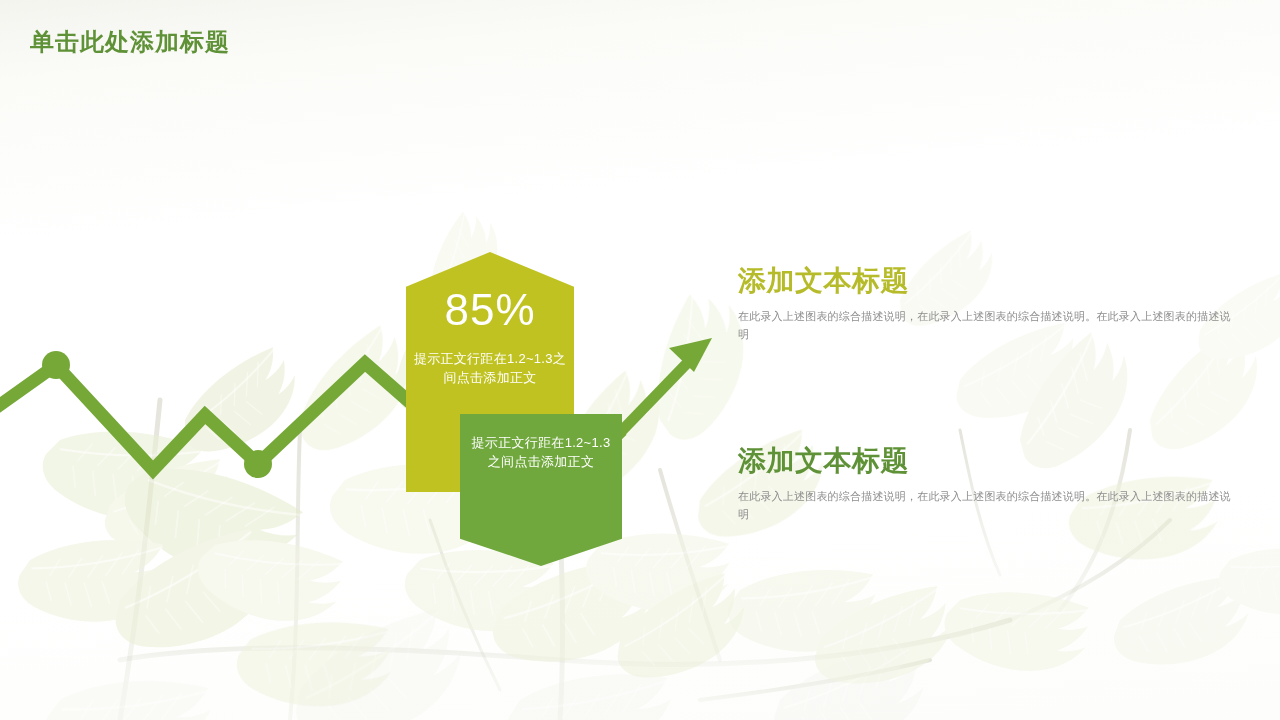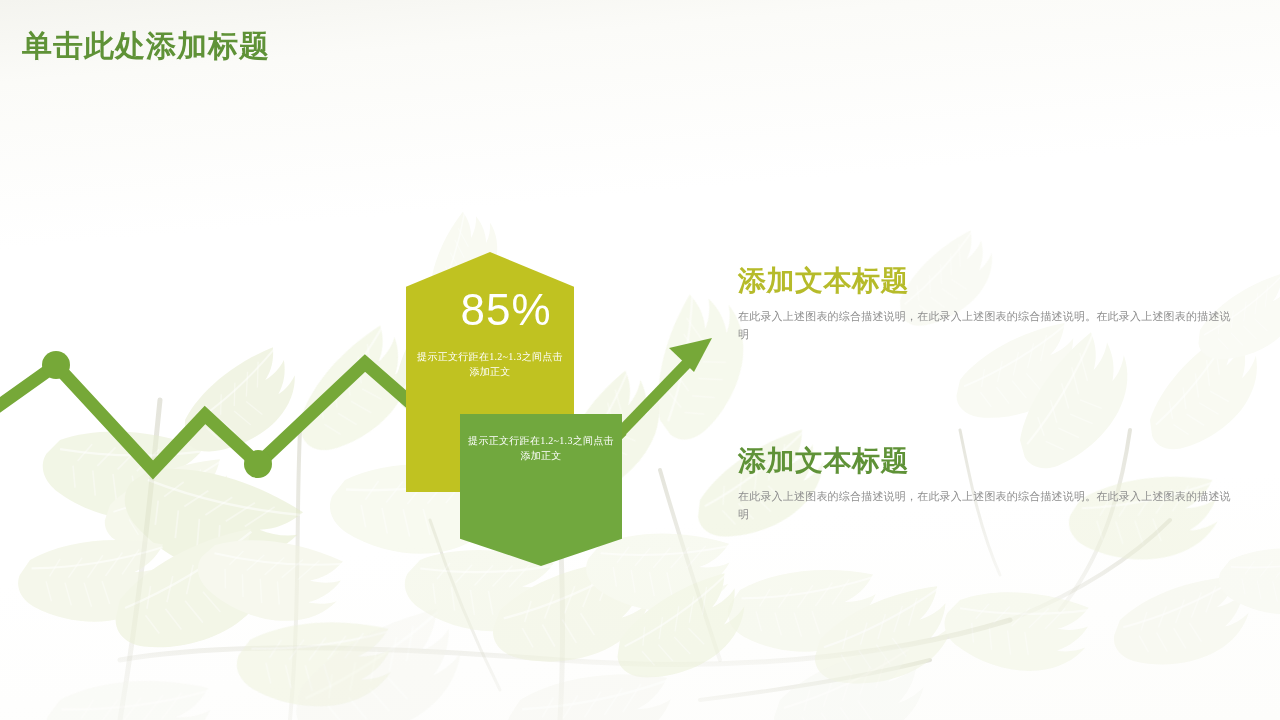--- a/index.html
+++ b/index.html
@@ -11,33 +11,33 @@
   }
   .slide{
     position:absolute;left:0;top:0;width:1280px;height:720px;
     background:linear-gradient(175deg,#f4f4ef 0%,#fbfbf8 10%,#ffffff 30%,#ffffff 70%,#fdfdfb 100%);
     overflow:hidden;
   }
   
   .bg-art{position:absolute;left:0;top:0;width:1280px;height:720px;pointer-events:none;}
   
   .title{
-    position:absolute;left:22px;top:26px;
-    font-size:30px;font-weight:bold;color:#5f9237;
+    position:absolute;left:30px;top:26px;
+    font-size:24px;font-weight:bold;color:#5f9237;
     letter-spacing:1px;white-space:nowrap;
   }
   
   .chart-layer{position:absolute;left:0;top:0;width:1280px;height:720px;}
   
   .badge{position:absolute;color:#ffffff;text-align:center;}
   .badge .pct{
-    font-weight:300;line-height:1;letter-spacing:1px;padding-left:16px;
+    font-weight:300;line-height:1;letter-spacing:1px;
   }
   .badge .note{
-    font-size:10px;line-height:1.45;letter-spacing:0.3px;font-family:Liberation Serif, serif;
+    font-size:13px;line-height:1.45;letter-spacing:0.3px;
   }
   #badge-yellow{
     left:406px;top:252px;width:168px;height:240px;
   }
   #badge-yellow .shape{
     position:absolute;left:0;top:0;width:168px;height:240px;
     background:#c0c221;
     clip-path:polygon(0% 14.5%, 50% 0%, 100% 14.5%, 100% 100%, 0% 100%);
   }
   #badge-yellow .pct{

